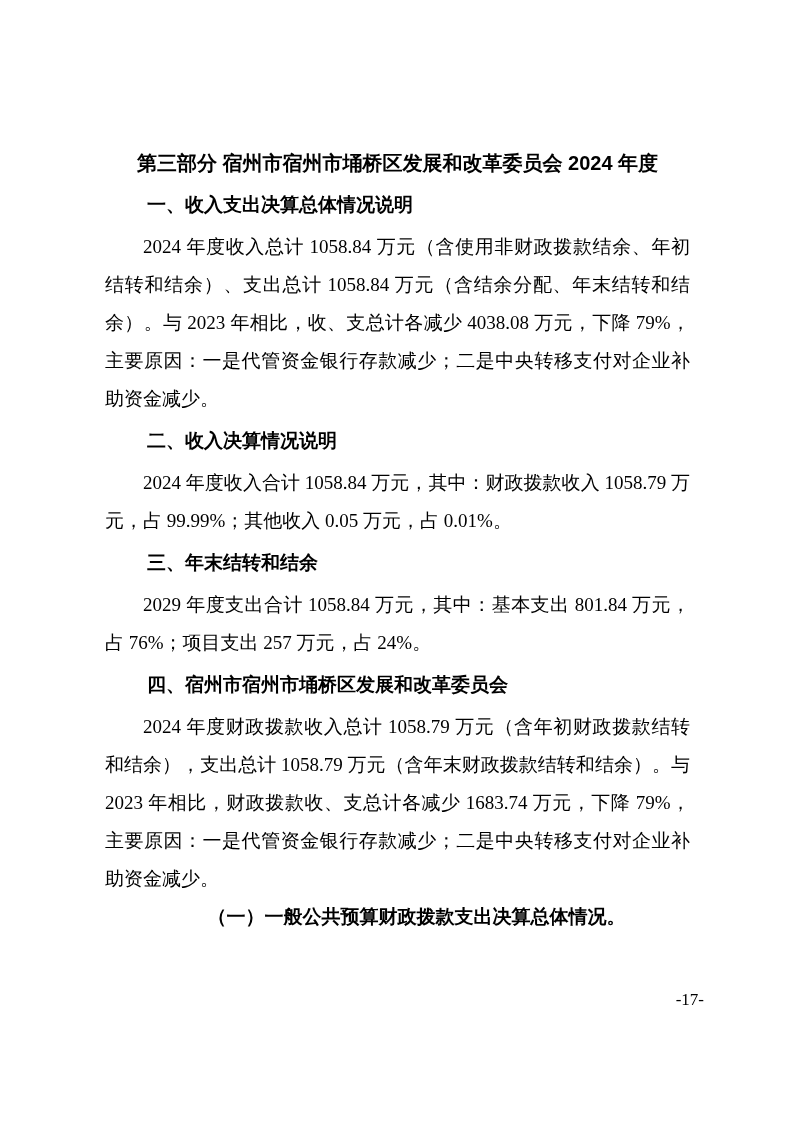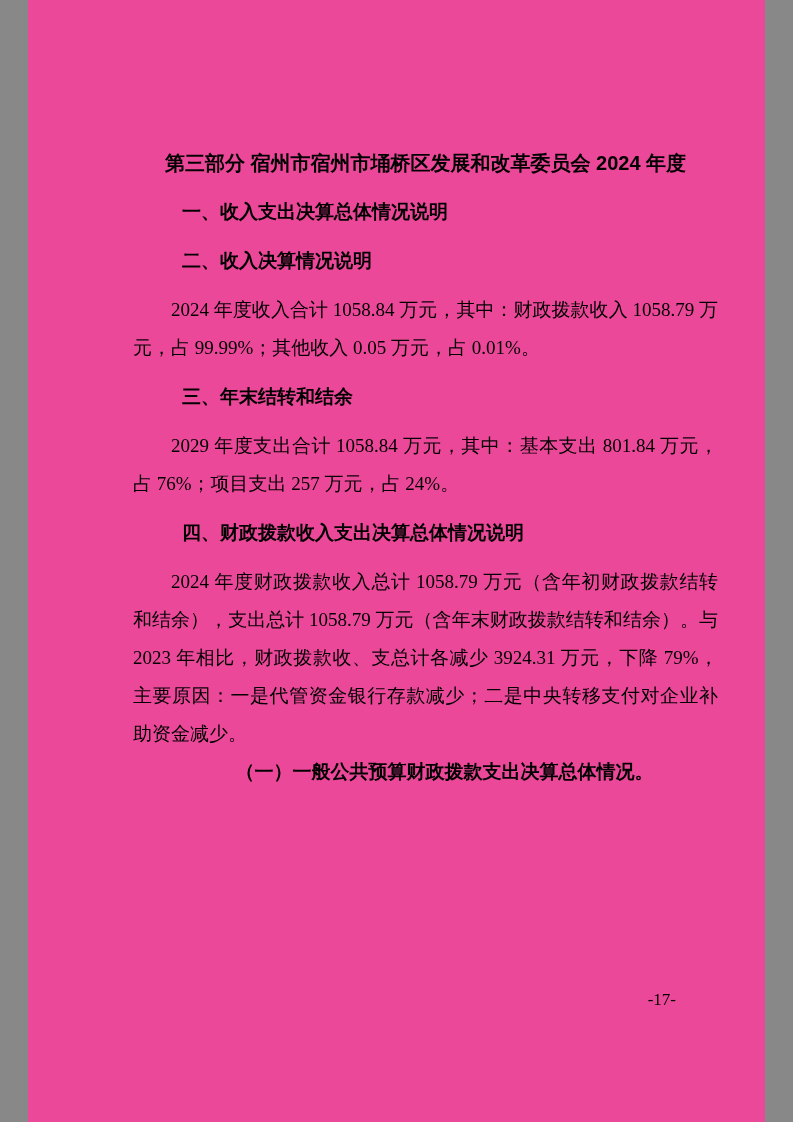--- a/index.html
+++ b/index.html
@@ -1,41 +1,41 @@
 <!DOCTYPE html>
 <html><head>
 <meta charset="utf-8">
 <style>
   html, body { margin: 0; padding: 0; background: #888; }
   .page {
     position: relative;
-    width: 737px;
+    width: 793px;
     height: 1122px;
-    background: #ec4899;
+    background: #ffffff;
     color: #000000;
     overflow: hidden;
     margin: 0 auto;
   }
   .content {
     position: absolute;
     left: 105px;
     top: 144px;
     width: 585px;
   }
   .doc-title {
     margin: 0;
     font-family: "Liberation Sans", "DejaVu Sans", sans-serif;
     font-weight: bold;
     font-size: 20px;
     line-height: 38px;
     text-align: center;
   }
   .title-line { display: block; }
   .sec-heading {
-    margin: 11px;
+    margin: 4px;
     font-family: "Liberation Sans", "DejaVu Sans", sans-serif;
     font-weight: bold;
     font-size: 19px;
     line-height: 38px;
     text-indent: 2em;
     text-align: left;
   }
   .body-para {
     margin: 0;
     font-family: "Liberation Serif", "DejaVu Serif", serif;
@@ -67,28 +67,29 @@
 <body>
 
 <div class="page">
   <div class="content">
 
     <h1 class="doc-title">
       <span class="title-line">第三部分 宿州市宿州市埇桥区发展和改革委员会 2024 年度</span>
     </h1>
 
     <h2 class="sec-heading">一、收入支出决算总体情况说明</h2>
+    <p class="body-para">2024 年度收入总计 1058.84 万元（含使用非财政拨款结余、年初结转和结余）、支出总计 1058.84 万元（含结余分配、年末结转和结余）。与 2023 年相比，收、支总计各减少 4038.08 万元，下降 79%，主要原因：一是代管资金银行存款减少；二是中央转移支付对企业补助资金减少。</p>
 
     <h2 class="sec-heading">二、收入决算情况说明</h2>
     <p class="body-para">2024 年度收入合计 1058.84 万元，其中：财政拨款收入 1058.79 万元，占 99.99%；其他收入 0.05 万元，占 0.01%。</p>
 
     <h2 class="sec-heading">三、年末结转和结余</h2>
     <p class="body-para">2029 年度支出合计 1058.84 万元，其中：基本支出 801.84 万元，占 76%；项目支出 257 万元，占 24%。</p>
 
-    <h2 class="sec-heading">四、财政拨款收入支出决算总体情况说明</h2>
-    <p class="body-para">2024 年度财政拨款收入总计 1058.79 万元（含年初财政拨款结转和结余），支出总计 1058.79 万元（含年末财政拨款结转和结余）。与 2023 年相比，财政拨款收、支总计各减少 3924.31 万元，下降 79%，主要原因：一是代管资金银行存款减少；二是中央转移支付对企业补助资金减少。</p>
+    <h2 class="sec-heading">四、宿州市宿州市埇桥区发展和改革委员会</h2>
+    <p class="body-para">2024 年度财政拨款收入总计 1058.79 万元（含年初财政拨款结转和结余），支出总计 1058.79 万元（含年末财政拨款结转和结余）。与 2023 年相比，财政拨款收、支总计各减少 1683.74 万元，下降 79%，主要原因：一是代管资金银行存款减少；二是中央转移支付对企业补助资金减少。</p>
 
     <p class="subheading">（一）一般公共预算财政拨款支出决算总体情况。</p>
 
   </div>
 
   <div class="page-number">-17-</div>
 </div>
 
 </body></html>

